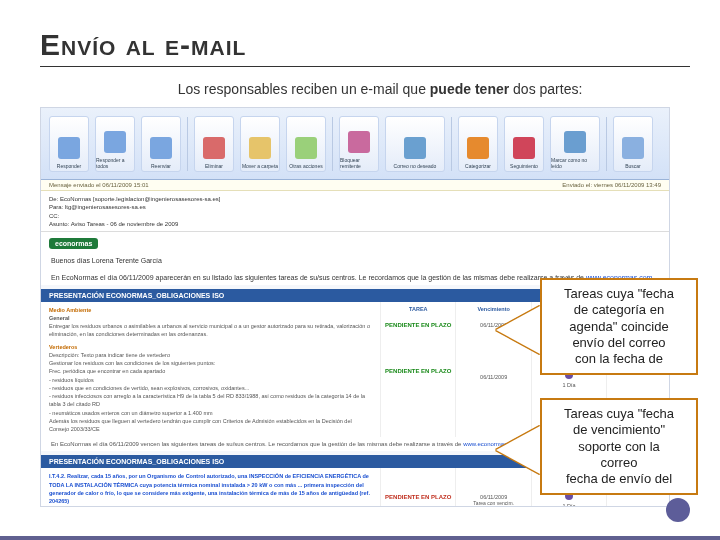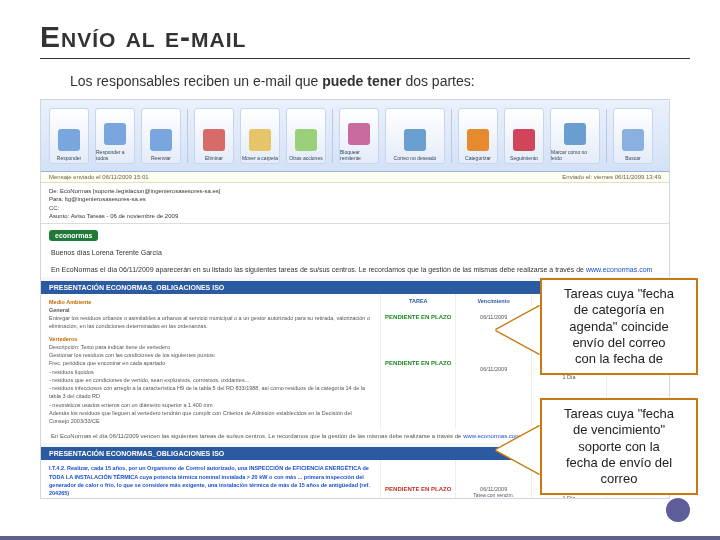--- a/index.html
+++ b/index.html
@@ -7,38 +7,39 @@
     width: 720px;
     height: 540px;
     background: #fff;
     font-family: "Segoe UI", Tahoma, sans-serif;
     position: relative;
     overflow: hidden;
   }
   .slide {
     width: 100%;
     height: 100%;
-    padding: 20px 30px 10px 40px;
+    padding: 28px 30px 10px 40px;
     position: relative;
     border-bottom: 4px solid #606090;
   }
   .title {
     font-variant: small-caps;
     letter-spacing: 1px;
     font-size: 30px;
     color: #333;
     border-bottom: 1px solid #333;
     padding-bottom: 4px;
     margin-bottom: 14px;
   }
   .subtitle {
     font-size: 14px;
     color: #333;
     margin-left: 30px;
     margin-bottom: 10px;
+    text-align: center;
   }
   .subtitle .bold { font-weight: 700; }
   .email-shot {
     width: 630px;
     height: 400px;
     margin-left: 0px;
     background: #f5f7fb;
     border: 1px solid #cfd6e4;
     position: relative;
     overflow: hidden;
@@ -292,19 +293,19 @@
     <div>agenda" coincide</div>
     <div>envío del correo</div>
     <div>con la fecha de</div>
   </div>
   <div class="arrow arrow1"></div>
 
   <div class="callout callout2">
     <div>Tareas cuya "fecha</div>
     <div>de vencimiento"</div>
     <div>soporte con la</div>
+    <div>correo</div>
     <div>fecha de envío del</div>
-    <div>correo</div>
   </div>
   <div class="arrow arrow2"></div>
 
   <div class="purple-dot-slide"></div>
 </div>
 
 </body></html>

